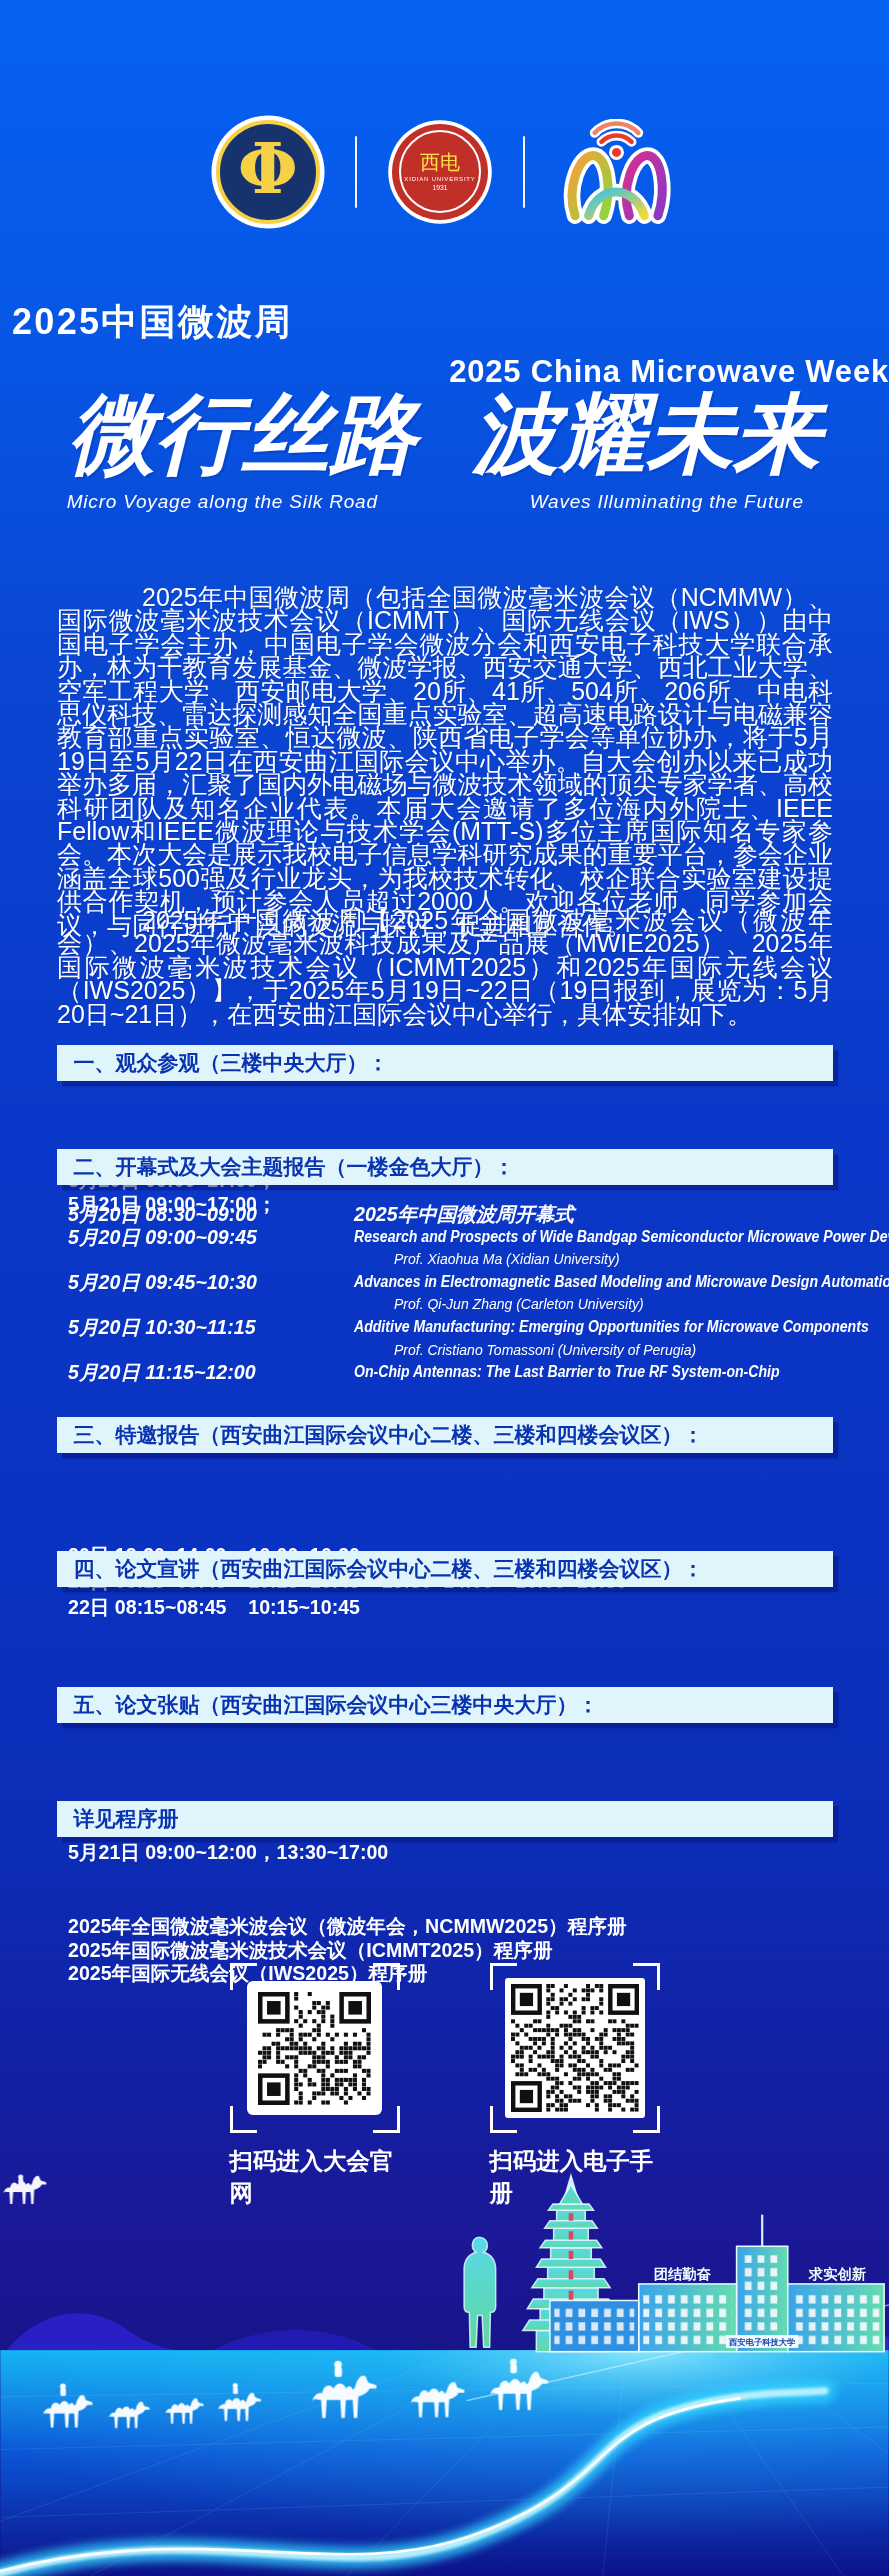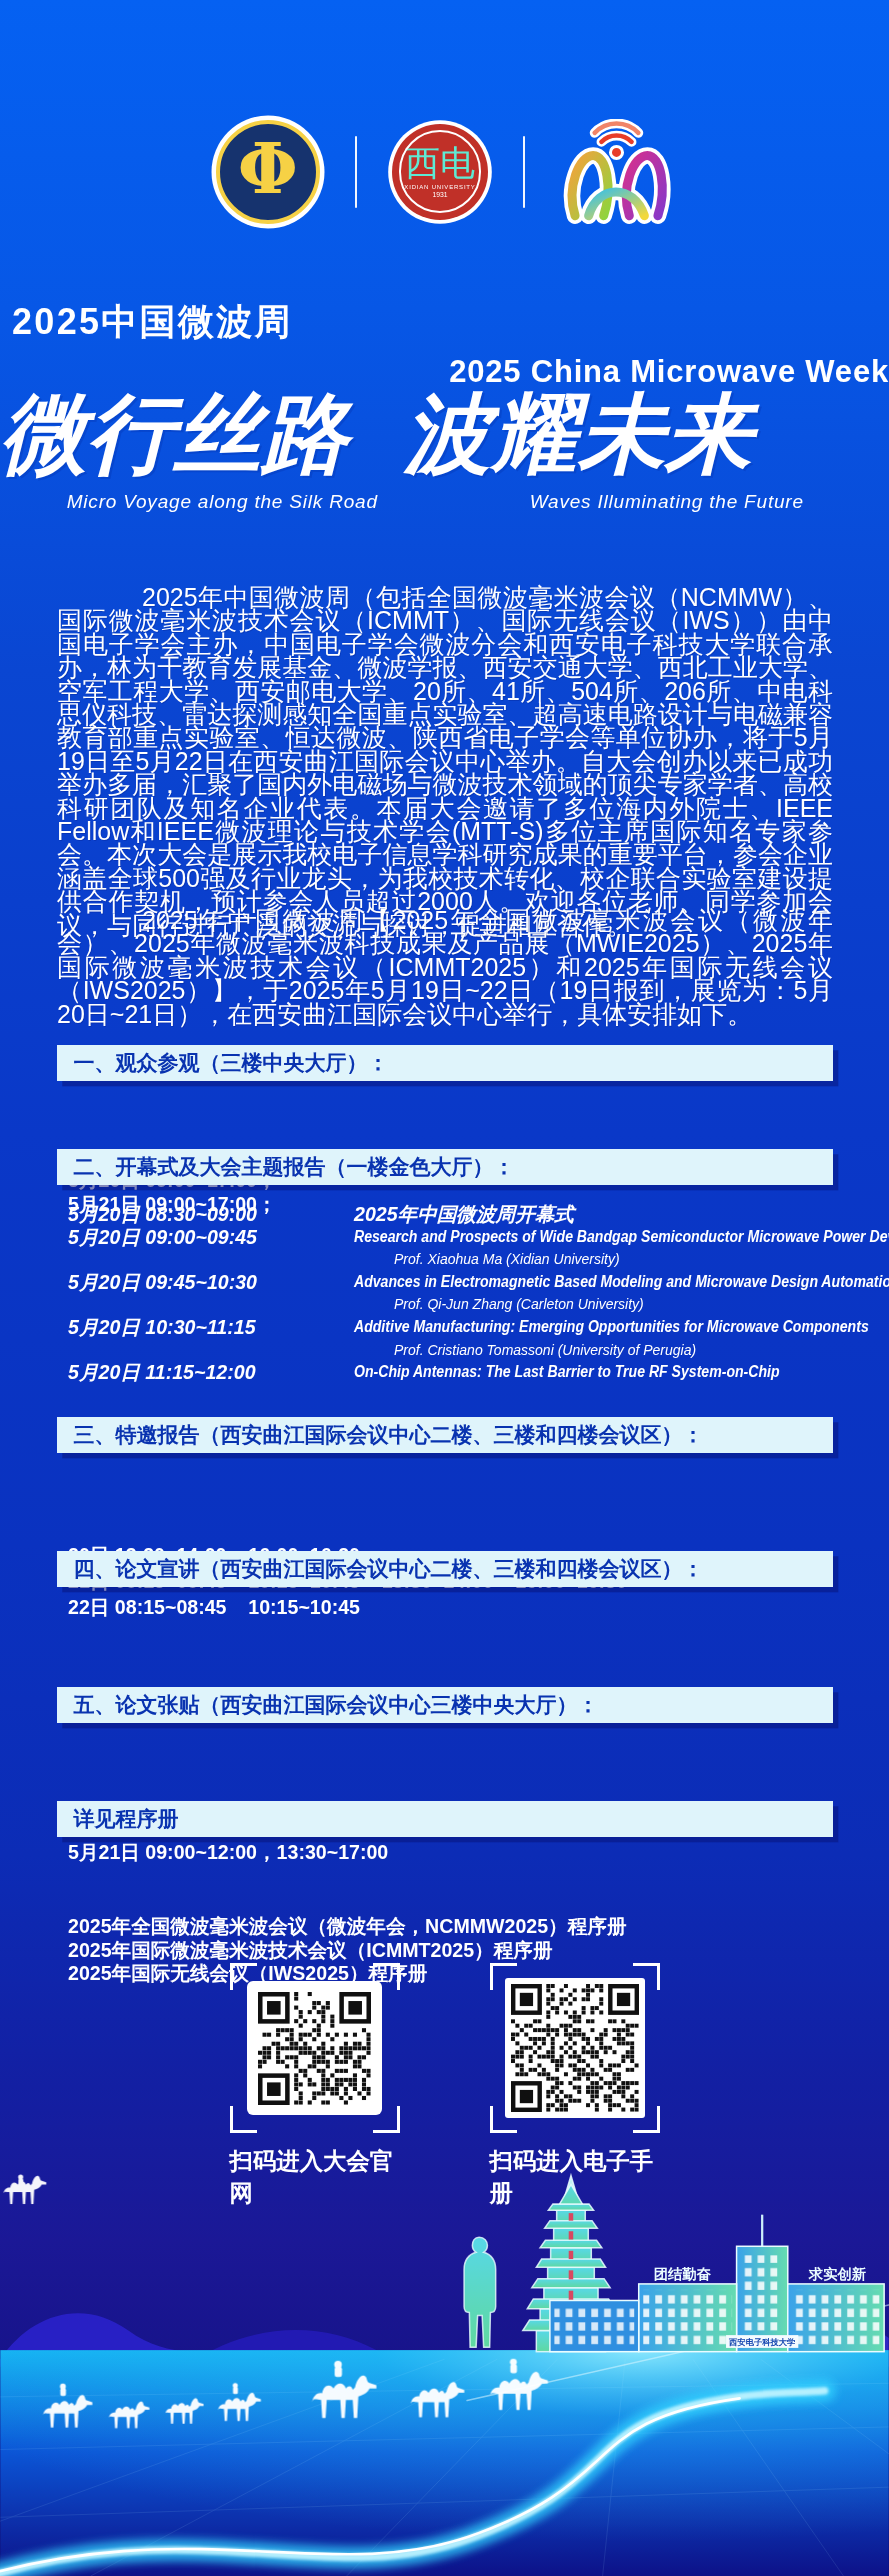--- a/index.html
+++ b/index.html
@@ -18,31 +18,31 @@
   .logo-sep{width:2.3px;height:72px;background:#fff;opacity:.95;border-radius:1.5px;}
   .logo-cie{width:104px;height:104px;border-radius:50%;background:#16336e;
     border:4.5px solid #f6d145;box-shadow:0 0 0 4.5px #fff;
     display:flex;align-items:center;justify-content:center;}
   .logo-cie span{font-family:"DejaVu Serif",serif;font-size:69px;font-weight:bold;
     color:#f6d145;line-height:1;transform:translateY(-3px);}
   .logo-seal{width:96px;height:96px;border-radius:50%;background:#c03028;
     box-shadow:0 0 0 3.8px #fff;position:relative;display:flex;flex-direction:column;
     align-items:center;justify-content:center;text-align:center;}
   .logo-seal .ring{position:absolute;inset:6.8px;border:2.3px solid #fff;border-radius:50%;}
-  .logo-seal .glyph{font-size:35px;color:#5eead4;line-height:1;}
+  .logo-seal .glyph{font-size:20px;color:#fde047;line-height:1;}
   .logo-seal .en{font-size:6px;color:#fff;letter-spacing:0.8px;margin-top:3.8px;}
   .logo-seal .yr{font-size:6.8px;color:#fff;margin-top:1.5px;}
   .logo-mww{width:113px;height:106px;}
   
   .title{position:absolute;top:298px;left:12px;width:100%;text-align:left;
     font-size:36px;font-weight:800;letter-spacing:2.3px;}
   .subtitle{position:absolute;top:354px;left:0;width:100%;text-align:right;
     font-size:31px;font-weight:700;letter-spacing:0.8px;}
   .callig{position:absolute;top:383px;left:0;width:100%;display:flex;
-    gap:56px;
+    justify-content:center;gap:56px;
     font-family:"DejaVu Serif",serif;font-style:italic;font-weight:bold;
     font-size:87px;line-height:101px;text-shadow:2.3px 2.3px 0 rgba(0,40,160,.25);}
   .taglines{position:absolute;top:491px;left:0;width:100%;display:flex;}
   .taglines span{flex:1;text-align:center;font-style:italic;font-weight:400;
     font-size:19px;letter-spacing:0.8px;}
   
   .para{position:absolute;left:57px;width:776px;font-size:25px;line-height:23.4px;
     font-weight:400;text-align:justify;text-indent:3.4em;
     text-shadow:0.8px 0.8px 0 rgba(0,20,120,.25);}
   .band{position:absolute;left:57px;width:776px;height:36px;line-height:36px;

